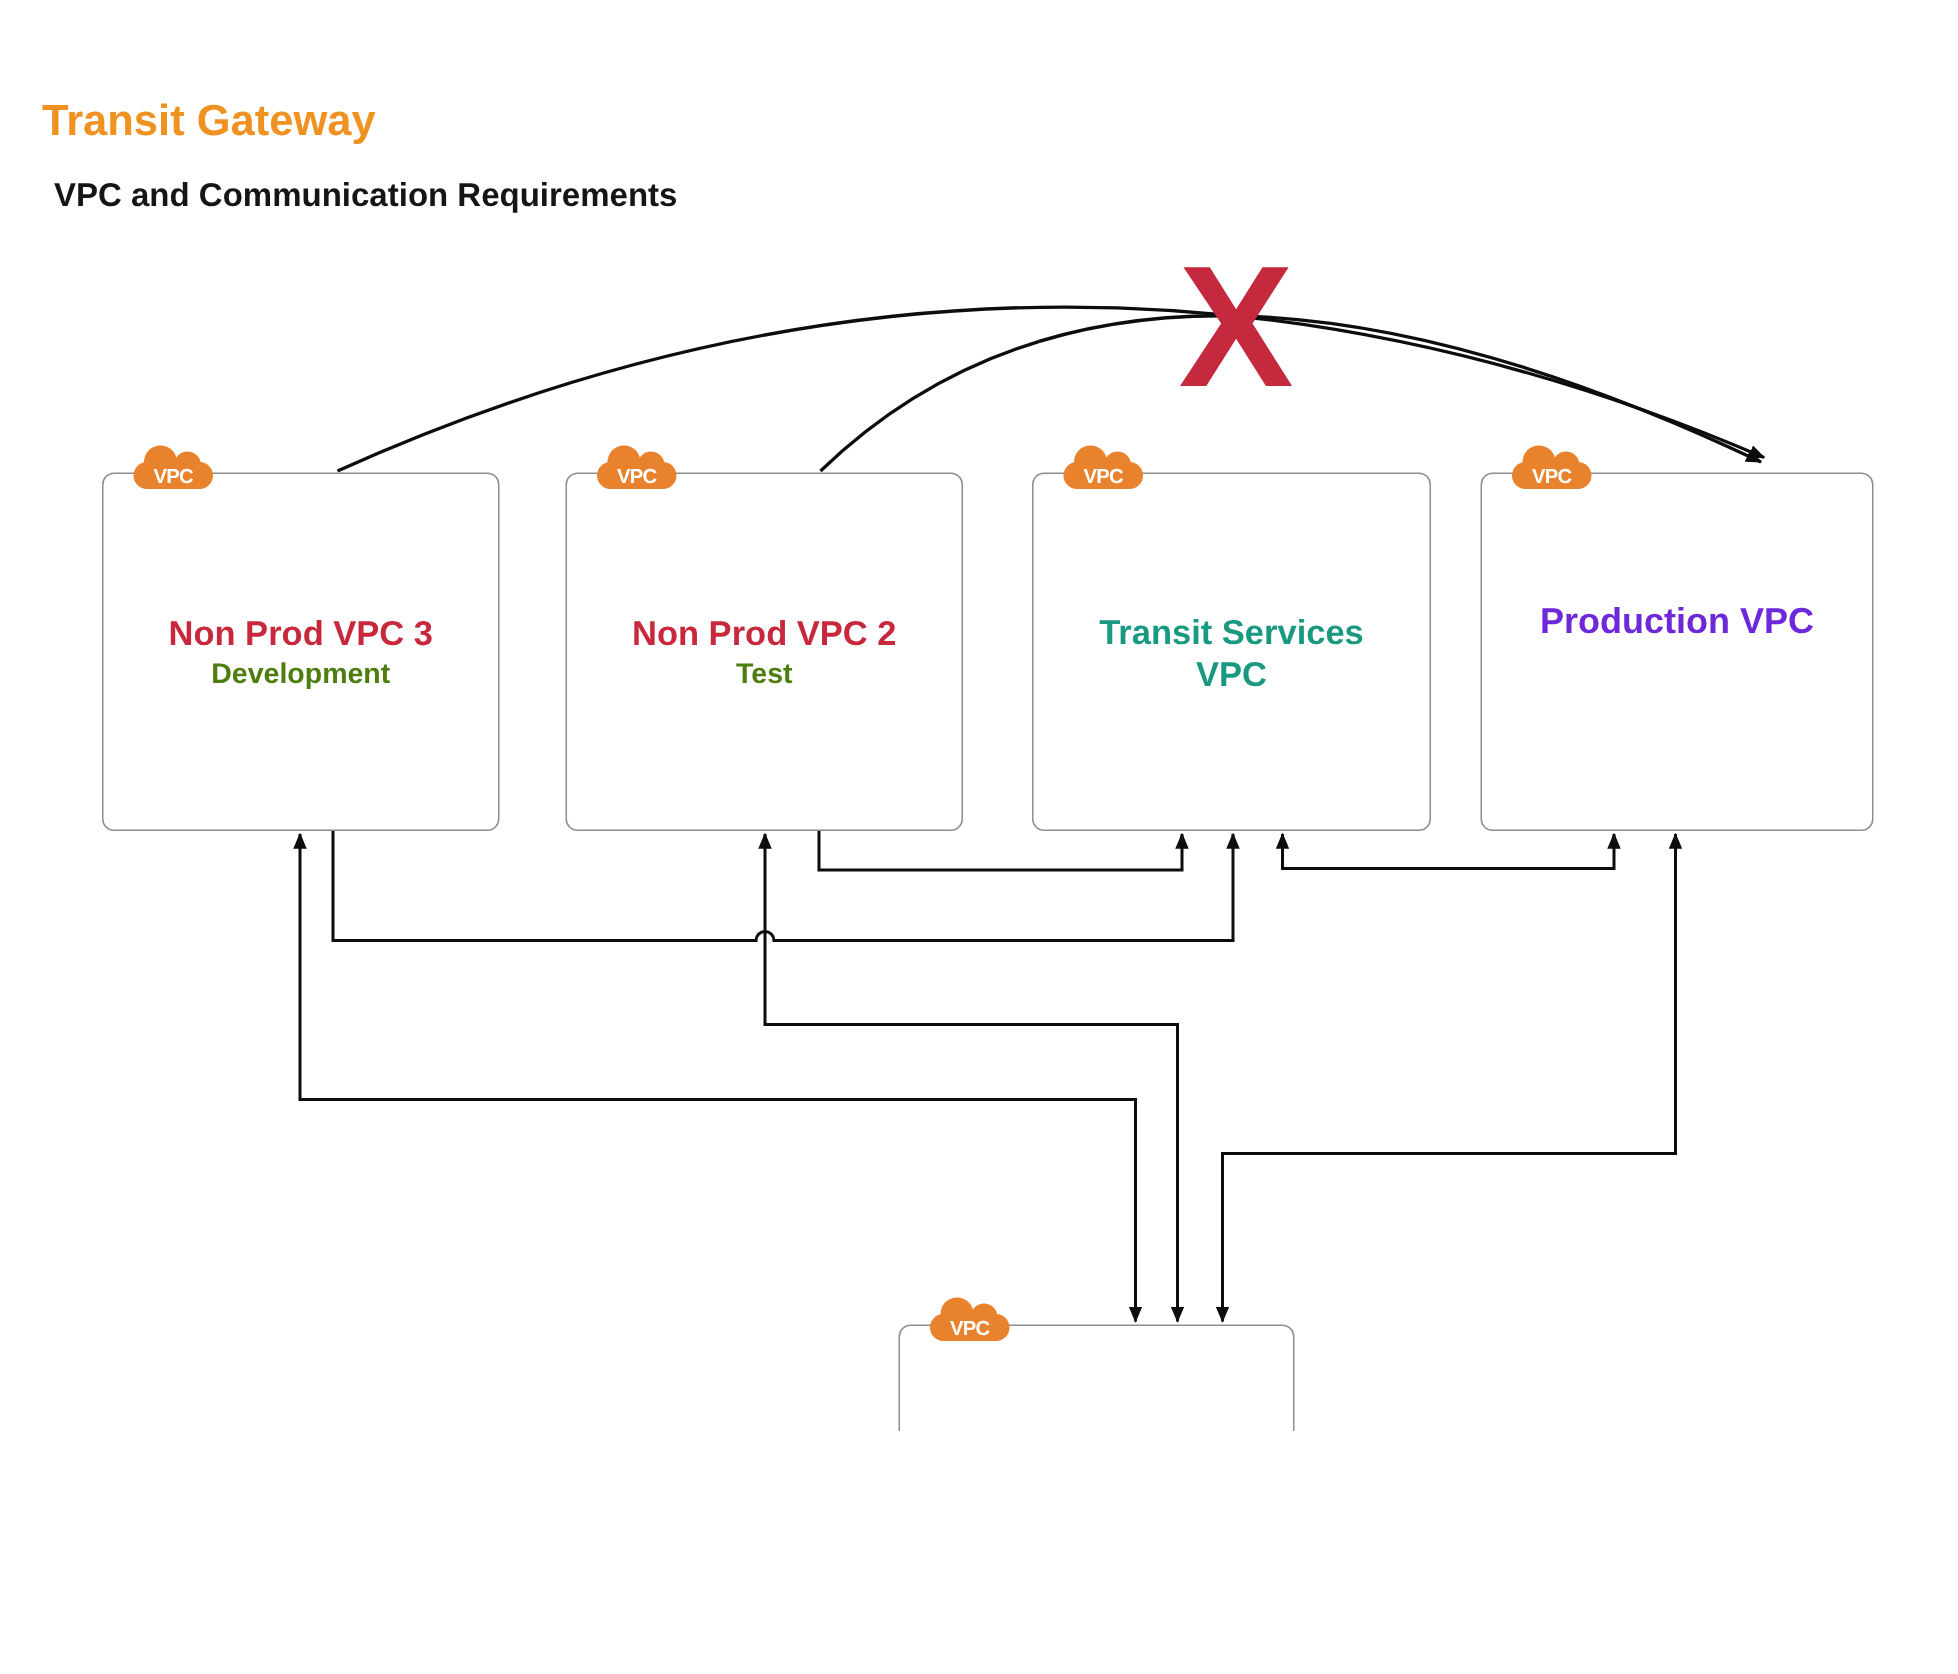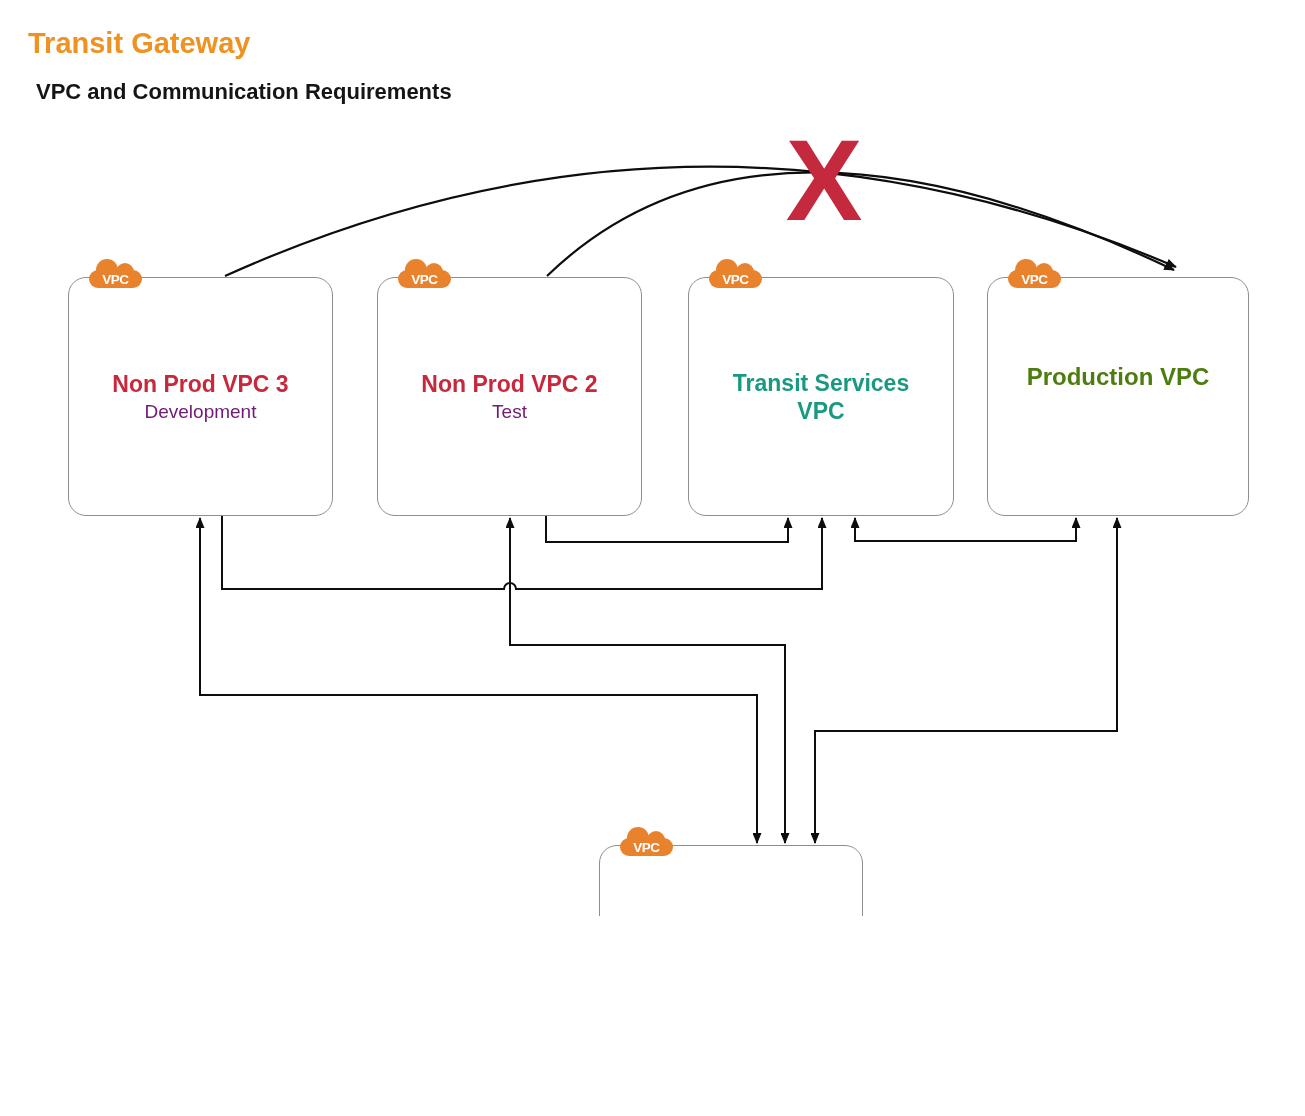--- a/index.html
+++ b/index.html
@@ -1,43 +1,43 @@
 <!DOCTYPE html>
 <html><head>
 <meta charset="utf-8">
 <style>
   html,body{margin:0;padding:0;background:#ffffff;}
   #canvas{
     position:relative;width:1305px;height:916px;background:#ffffff;
-    font-family:"Liberation Sans",sans-serif;overflow:hidden;
+    font-family:"Liberation Sans",sans-serif;overflow:hidden;margin-top:38px;
   }
   .page-title{
     position:absolute;left:28px;top:26px;font-size:29px;font-weight:bold;
     color:#ef9221;line-height:1.2;
   }
   .page-subtitle{
     position:absolute;left:36px;top:79px;font-size:22px;font-weight:bold;
     color:#151515;line-height:1.2;
   }
   #wires{position:absolute;left:0;top:0;width:1305px;height:1116px;}
   .vpc-node{
     position:absolute;background:#ffffff;border:1px solid #8e8e8e;
-    border-radius:18px;display:flex;flex-direction:column;align-items:center;
+    border-radius:8px;display:flex;flex-direction:column;align-items:center;
     justify-content:center;text-align:center;box-sizing:border-box;
   }
   .node-np1{left:68px;top:277px;width:265px;height:239px;}
   .node-np2{left:377px;top:277px;width:265px;height:239px;}
   .node-shared{left:688px;top:277px;width:266px;height:239px;}
   .node-prod{left:987px;top:277px;width:262px;height:239px;}
   .node-dc{left:599px;top:845px;width:264px;height:242px;}
   .node-title{font-size:23px;font-weight:bold;line-height:28px;}
   .t-red{color:#c8283c;}
   .t-green{color:#199a80;}
-  .t-blue{color:#4d7c0f;}
-  .node-sub{font-size:19px;font-weight:normal;color:#701a75;line-height:24px;margin-top:2px;}
+  .t-blue{color:#6d28d9;}
+  .node-sub{font-size:19px;font-weight:bold;color:#4d7c0f;line-height:24px;margin-top:2px;}
   .node-details{margin-top:5px;}
   .node-details div{font-size:15px;font-weight:bold;color:#3d4247;line-height:20px;}
   .prod-shift{transform:translateY(-20px);}
   .dc-shift{transform:translateY(12px);}
   .dc-sub{font-style:italic;}
   .cloud-badge{position:absolute;left:18px;top:-21px;width:57px;height:33px;}
   .denied-x{
     position:absolute;left:779px;top:120px;width:90px;height:120px;
     line-height:120px;text-align:center;font-size:115px;font-weight:bold;
     color:#c5293e;user-select:none;

